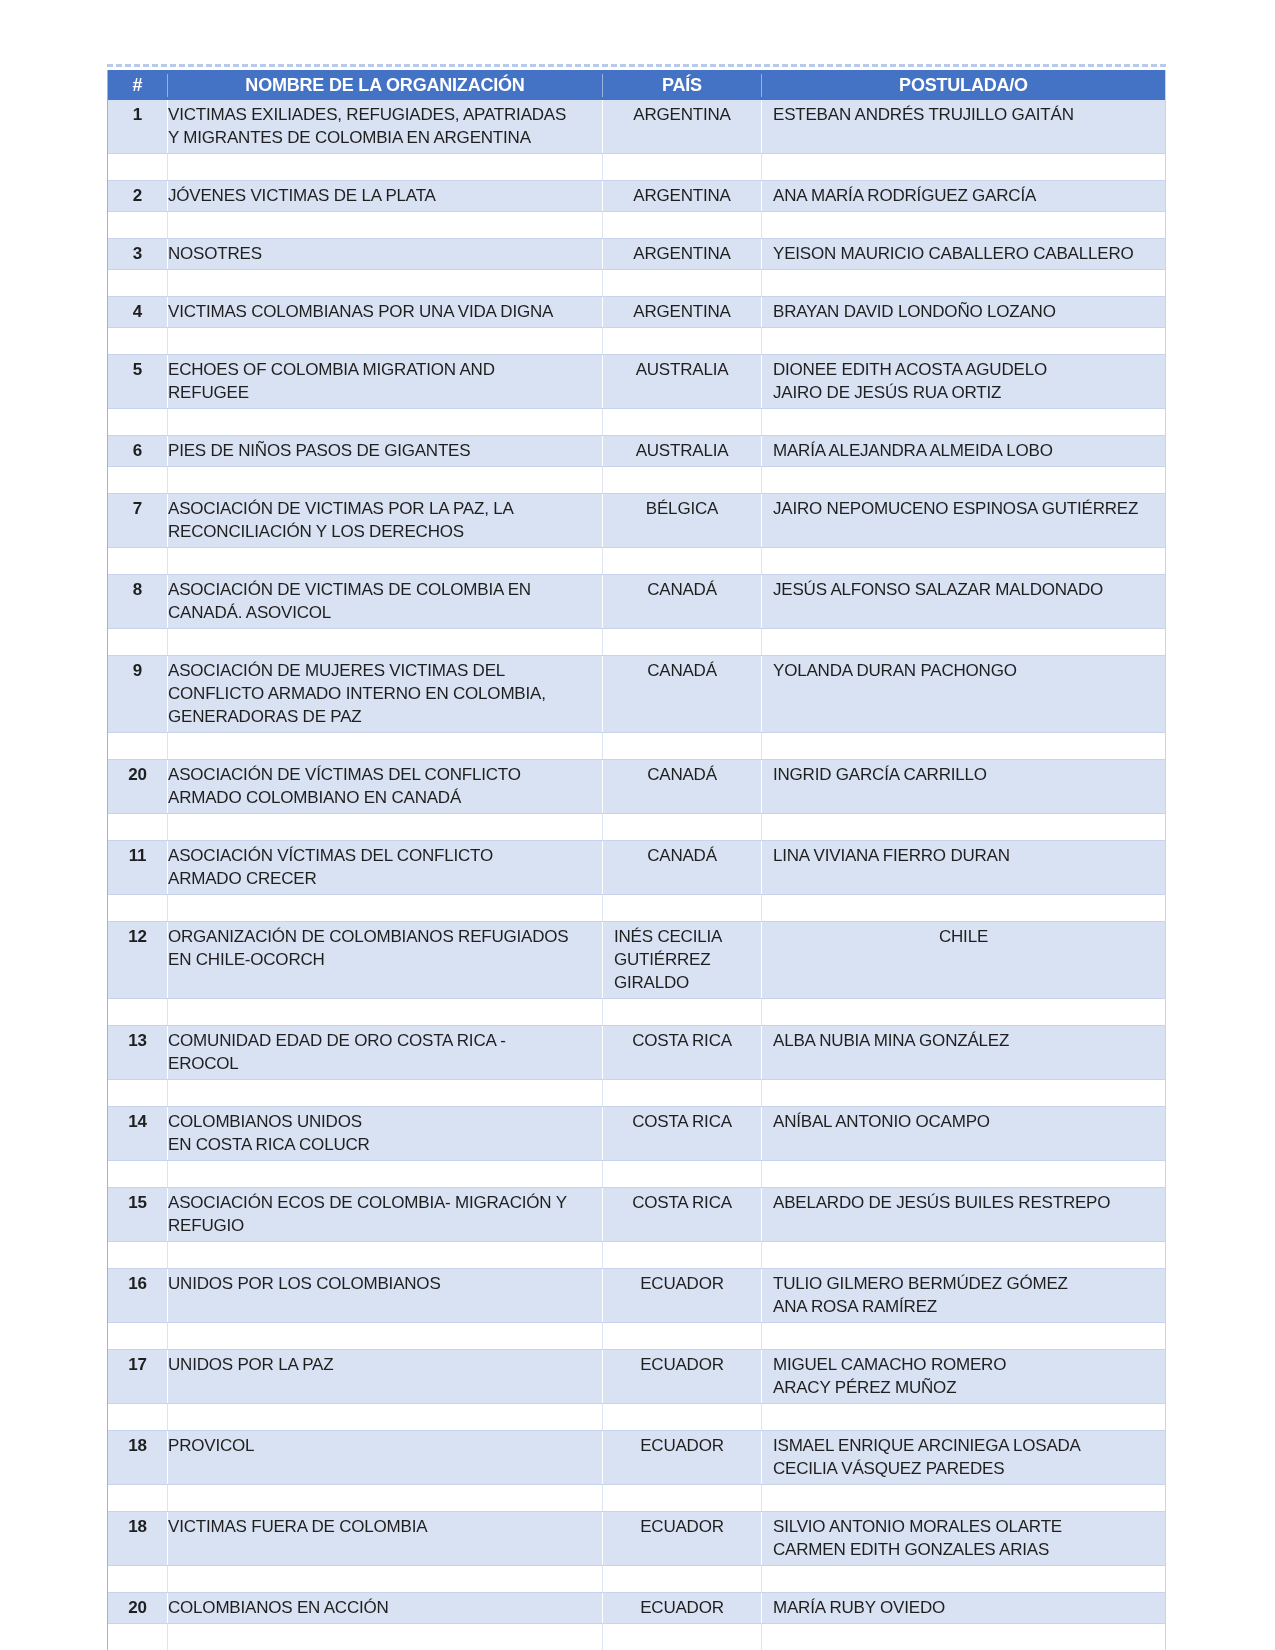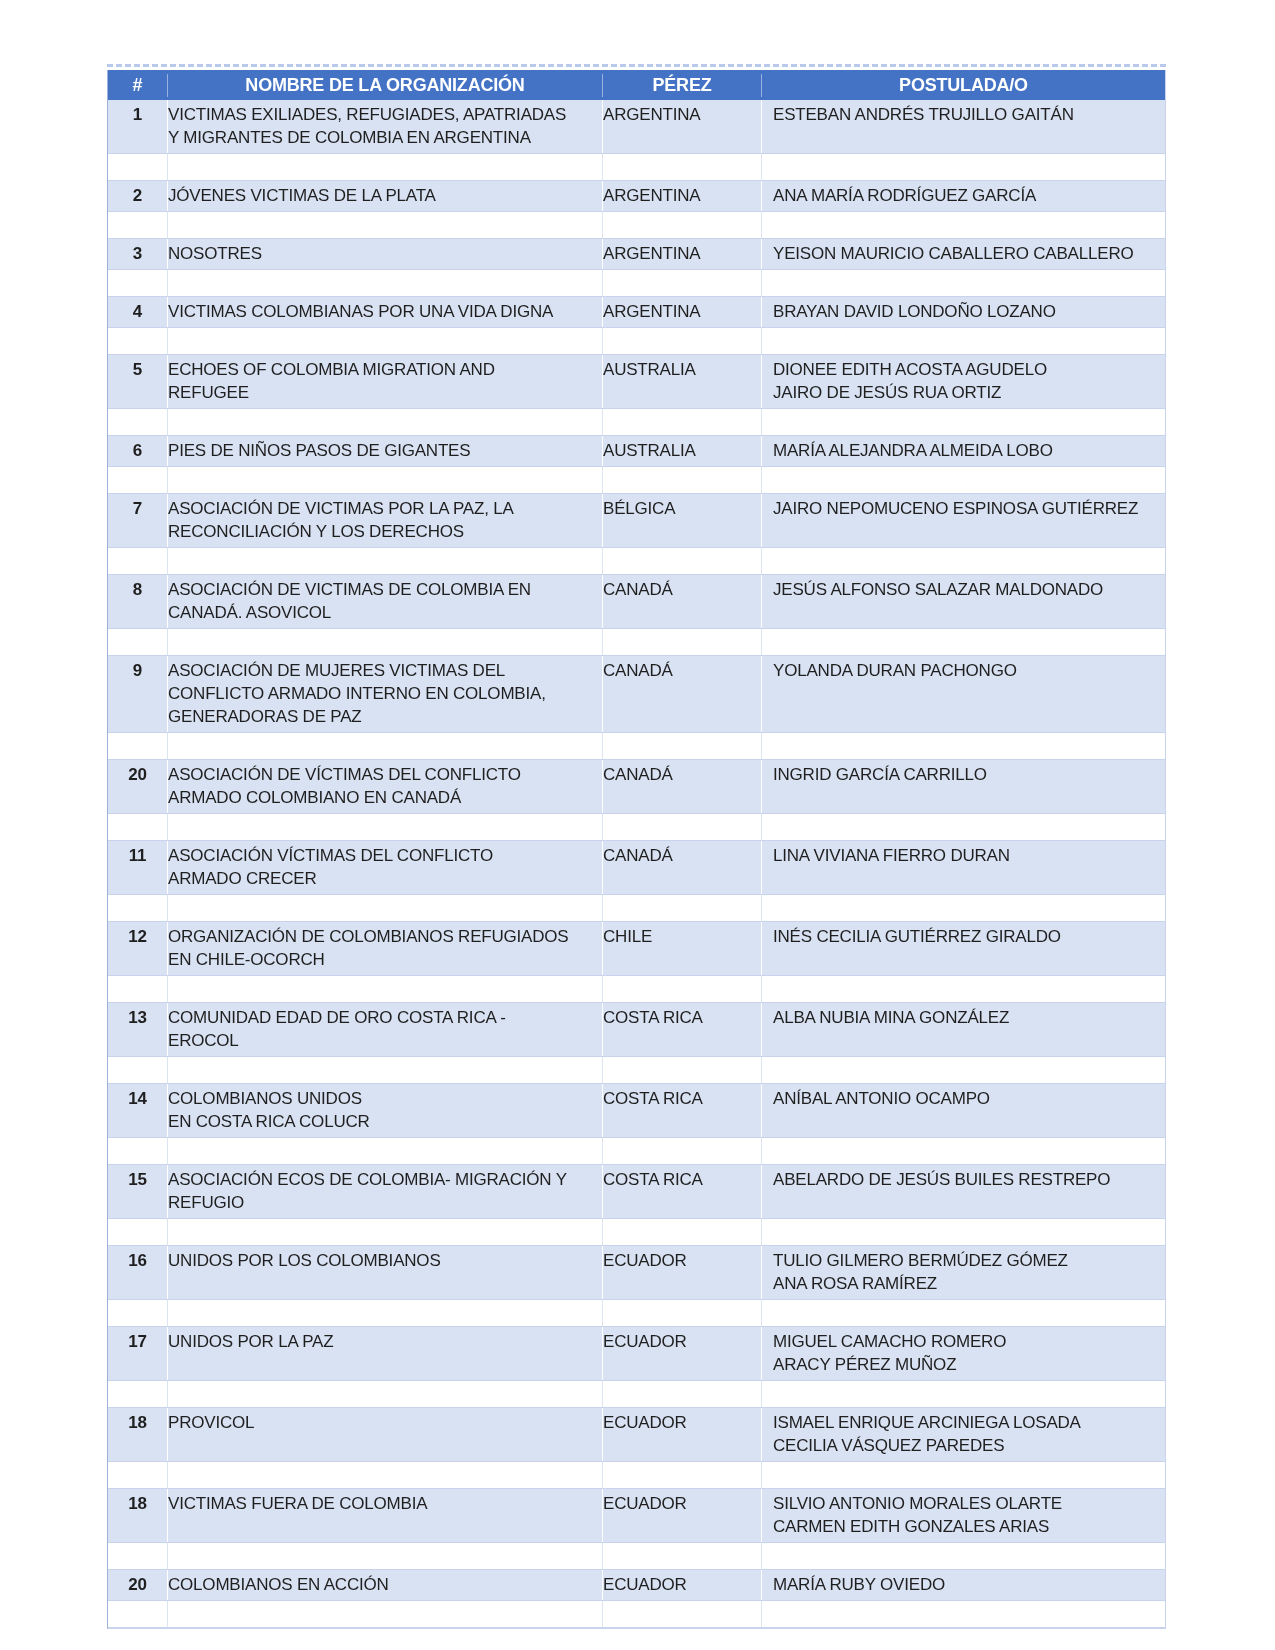--- a/index.html
+++ b/index.html
@@ -60,21 +60,21 @@
     padding: 3px 0 4px 0;
     white-space: pre-line;
   }
   .band .cell:first-child { border-left: none; }
   .band .cell-num {
     text-align: center;
     font-weight: bold;
     white-space: nowrap;
   }
   .band .cell-name { padding-right: 6px; }
-  .band .cell-country { text-align: left; }
+  .band .cell-country { text-align: center; }
   .band .cell-postulada { padding-left: 11px; padding-right: 22px; }
   .spacer {
     height: 26px;
     border-top: 1px solid #c8d4ec;
     border-bottom: 1px solid #c8d4ec;
     background: #ffffff;
   }
   .spacer .cell {
     border-left: 1px solid #dde4f2;
   }
@@ -84,21 +84,21 @@
 <body>
 
 <div class="page">
 
   <div class="table-top-dashes"></div>
 
   <div class="table">
     <div class="trow header-row">
       <div class="cell">#</div>
       <div class="cell">NOMBRE DE LA ORGANIZACIÓN</div>
-      <div class="cell">PÉREZ</div>
+      <div class="cell">PAÍS</div>
       <div class="cell">POSTULADA/O</div>
     </div>
     <div>
   <div class="trow band">
     <div class="cell cell-num">1</div>
     <div class="cell cell-name">VICTIMAS EXILIADES, REFUGIADES, APATRIADAS
 Y MIGRANTES DE COLOMBIA EN ARGENTINA</div>
     <div class="cell cell-country">ARGENTINA</div>
     <div class="cell cell-postulada">ESTEBAN ANDRÉS TRUJILLO GAITÁN</div>
   </div>
@@ -255,22 +255,22 @@
     <div class="cell"></div>
     <div class="cell"></div>
     <div class="cell"></div>
     <div class="cell"></div>
   </div>
 
   <div class="trow band">
     <div class="cell cell-num">12</div>
     <div class="cell cell-name">ORGANIZACIÓN DE COLOMBIANOS REFUGIADOS
 EN CHILE-OCORCH</div>
+    <div class="cell cell-postulada">INÉS CECILIA GUTIÉRREZ GIRALDO</div>
     <div class="cell cell-country">CHILE</div>
-    <div class="cell cell-postulada">INÉS CECILIA GUTIÉRREZ GIRALDO</div>
   </div>
 
   <div class="trow spacer">
     <div class="cell"></div>
     <div class="cell"></div>
     <div class="cell"></div>
     <div class="cell"></div>
   </div>
 
   <div class="trow band">

